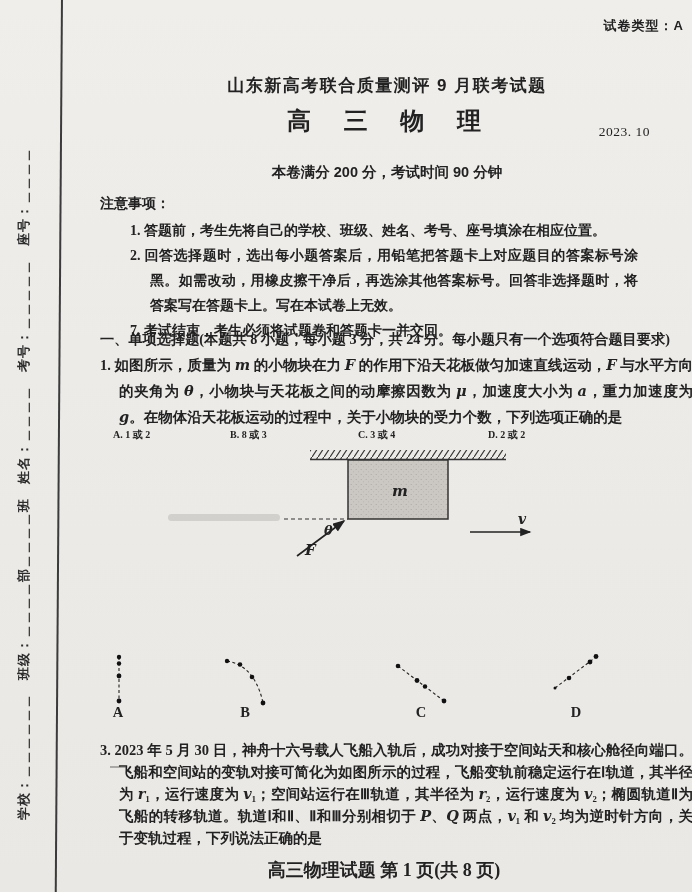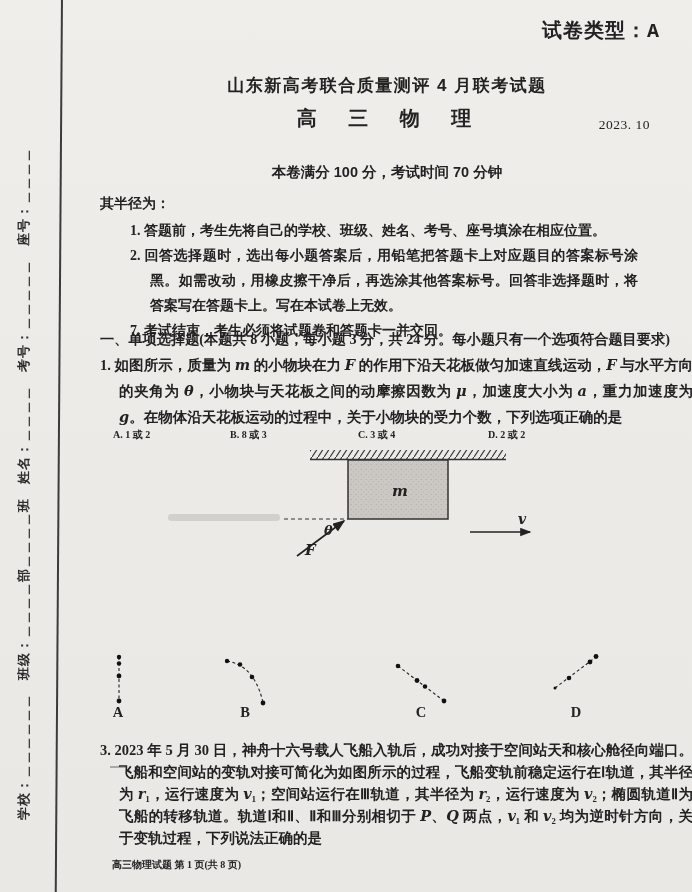--- a/index.html
+++ b/index.html
@@ -15,36 +15,36 @@
     position: absolute; left: 61px; top: -4px; width: 1.7px; height: 902px;
     background: #3b3b3b; transform: rotate(0.4deg); transform-origin: top center;
   }
   .seal-text {
     position: absolute; left: 15px; top: 820px; width: 780px; height: 22px;
     transform: rotate(-90deg); transform-origin: 0 0;
     font-size: 13px; font-weight: 700; color: #2c2c2c; letter-spacing: 1px;
     white-space: nowrap;
   }
   .paper-type {
-    position: absolute; right: 32px; top: 17px;
-    font-family: Liberation Mono, monospace;
-    font-size: 20px; font-weight: 700; letter-spacing: 1px;
+    position: absolute; right: 8px; top: 17px;
+    font-family: Liberation Sans, sans-serif;
+    font-size: 13px; font-weight: 700; letter-spacing: 1px;
   }
   .exam-title {
     position: absolute; left: 100px; top: 74px; width: 574px;
     text-align: center; font-family: "Liberation Sans", sans-serif;
     font-size: 17px; font-weight: 700; letter-spacing: 1.5px;
   }
   .subject-title {
     position: absolute; left: 100px; top: 105px; width: 574px;
     text-align: center; font-family: "Liberation Sans", sans-serif;
-    font-size: 20px; font-weight: 700; letter-spacing: 6px; word-spacing: 14px;
+    font-size: 24px; font-weight: 700; letter-spacing: 6px; word-spacing: 14px;
   }
   .exam-date {
-    position: absolute; right: 42px; top: 117px;
+    position: absolute; right: 42px; top: 124px;
     font-size: 13.5px; letter-spacing: .5px; text-align: right;
   }
   .score-line {
     position: absolute; left: 100px; top: 163px; width: 574px;
     text-align: center; font-family: "Liberation Sans", sans-serif;
     font-size: 14.5px; font-weight: 700;
   }
   .notice { position: absolute; left: 100px; top: 195px; width: 574px; }
   .notice-title {
     font-family: "Liberation Sans", sans-serif;
@@ -82,22 +82,22 @@
   .fig.fd { left: 552px; top: 652px; }
   .fig-label {
     position: absolute; top: 704px; font-size: 14.5px; font-weight: 700;
     font-family: "Liberation Serif", serif; text-align: center;
   }
   .fig-label.la { left: 108px; width: 20px; }
   .fig-label.lb { left: 224px; width: 42px; }
   .fig-label.lc { left: 395px; width: 52px; }
   .fig-label.ld { left: 552px; width: 48px; }
   .footer {
-    position: absolute; left: 112px; top: 858px; width: 574px;
-    font-size: 10px; font-weight: 600;
+    position: absolute; left: 97px; top: 858px; width: 574px;
+    text-align: center; font-size: 18px; font-weight: 600;
   }
   .smudge1 {
     position: absolute; left: 168px; top: 514px; width: 112px; height: 7px;
     background: rgba(150,148,142,.30); border-radius: 4px;
   }
   .smudge2 {
     position: absolute; left: 110px; top: 766px; width: 16px; height: 2px;
     background: rgba(90,90,88,.45);
   }
   svg text { font-weight: 600; }
@@ -105,27 +105,27 @@
 </style>
 </head>
 <body>
 
 <div class="page">
 
   <div class="seal-rule"></div>
   <div class="seal-text">学校：＿＿＿＿＿＿　班级：＿＿＿＿部＿＿＿＿班　姓名：＿＿＿＿　考号：＿＿＿＿＿　座号：＿＿＿＿</div>
 
   <div class="paper-type">试卷类型：A</div>
-  <div class="exam-title">山东新高考联合质量测评 4 月联考试题</div>
+  <div class="exam-title">山东新高考联合质量测评 9 月联考试题</div>
   <div class="subject-title">高 三 物 理</div>
   <div class="exam-date">2023. 10</div>
-  <div class="score-line">本卷满分 100 分，考试时间 70 分钟</div>
+  <div class="score-line">本卷满分 200 分，考试时间 90 分钟</div>
 
   <div class="notice">
-    <div class="notice-title">其半径为：</div>
+    <div class="notice-title">注意事项：</div>
     <div class="notice-items">
       <div class="n-item">1. 答题前，考生先将自己的学校、班级、姓名、考号、座号填涂在相应位置。</div>
       <div class="n-item">2. 回答选择题时，选出每小题答案后，用铅笔把答题卡上对应题目的答案标号涂黑。如需改动，用橡皮擦干净后，再选涂其他答案标号。回答非选择题时，将答案写在答题卡上。写在本试卷上无效。</div>
       <div class="n-item">7. 考试结束，考生必须将试题卷和答题卡一并交回。</div>
     </div>
   </div>
 
   <div class="section-head">
     <span class="sec-bold">一、单项选择题</span><span class="sec-rest">(本题共 8 小题，每小题 3 分，共 24 分。每小题只有一个选项符合题目要求)</span>
   </div>

